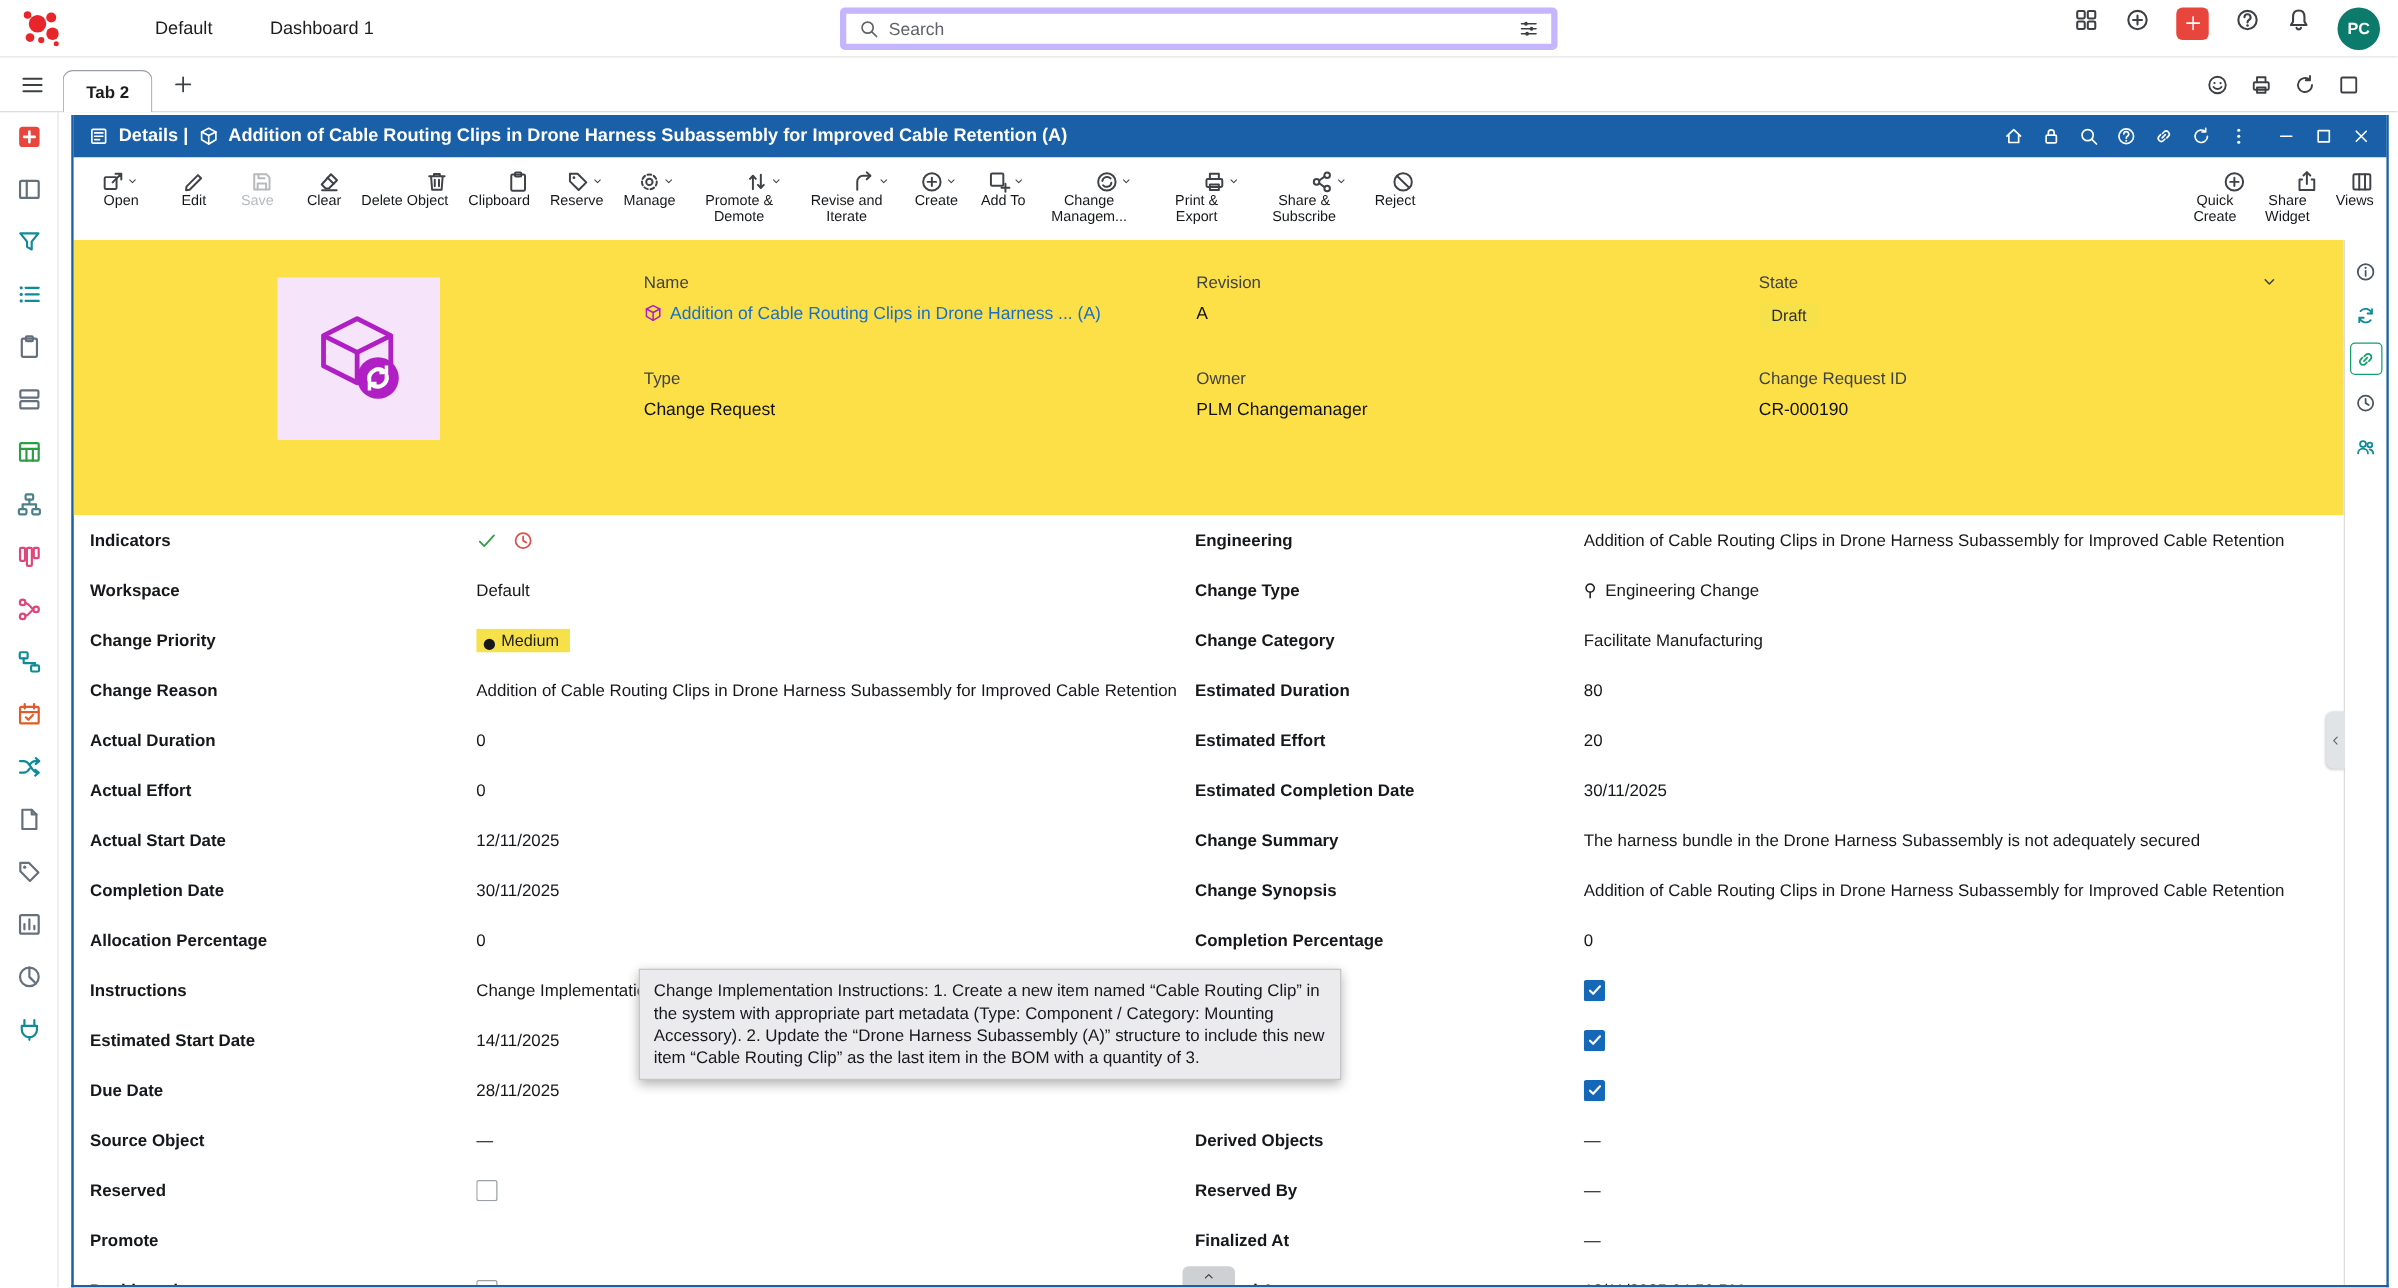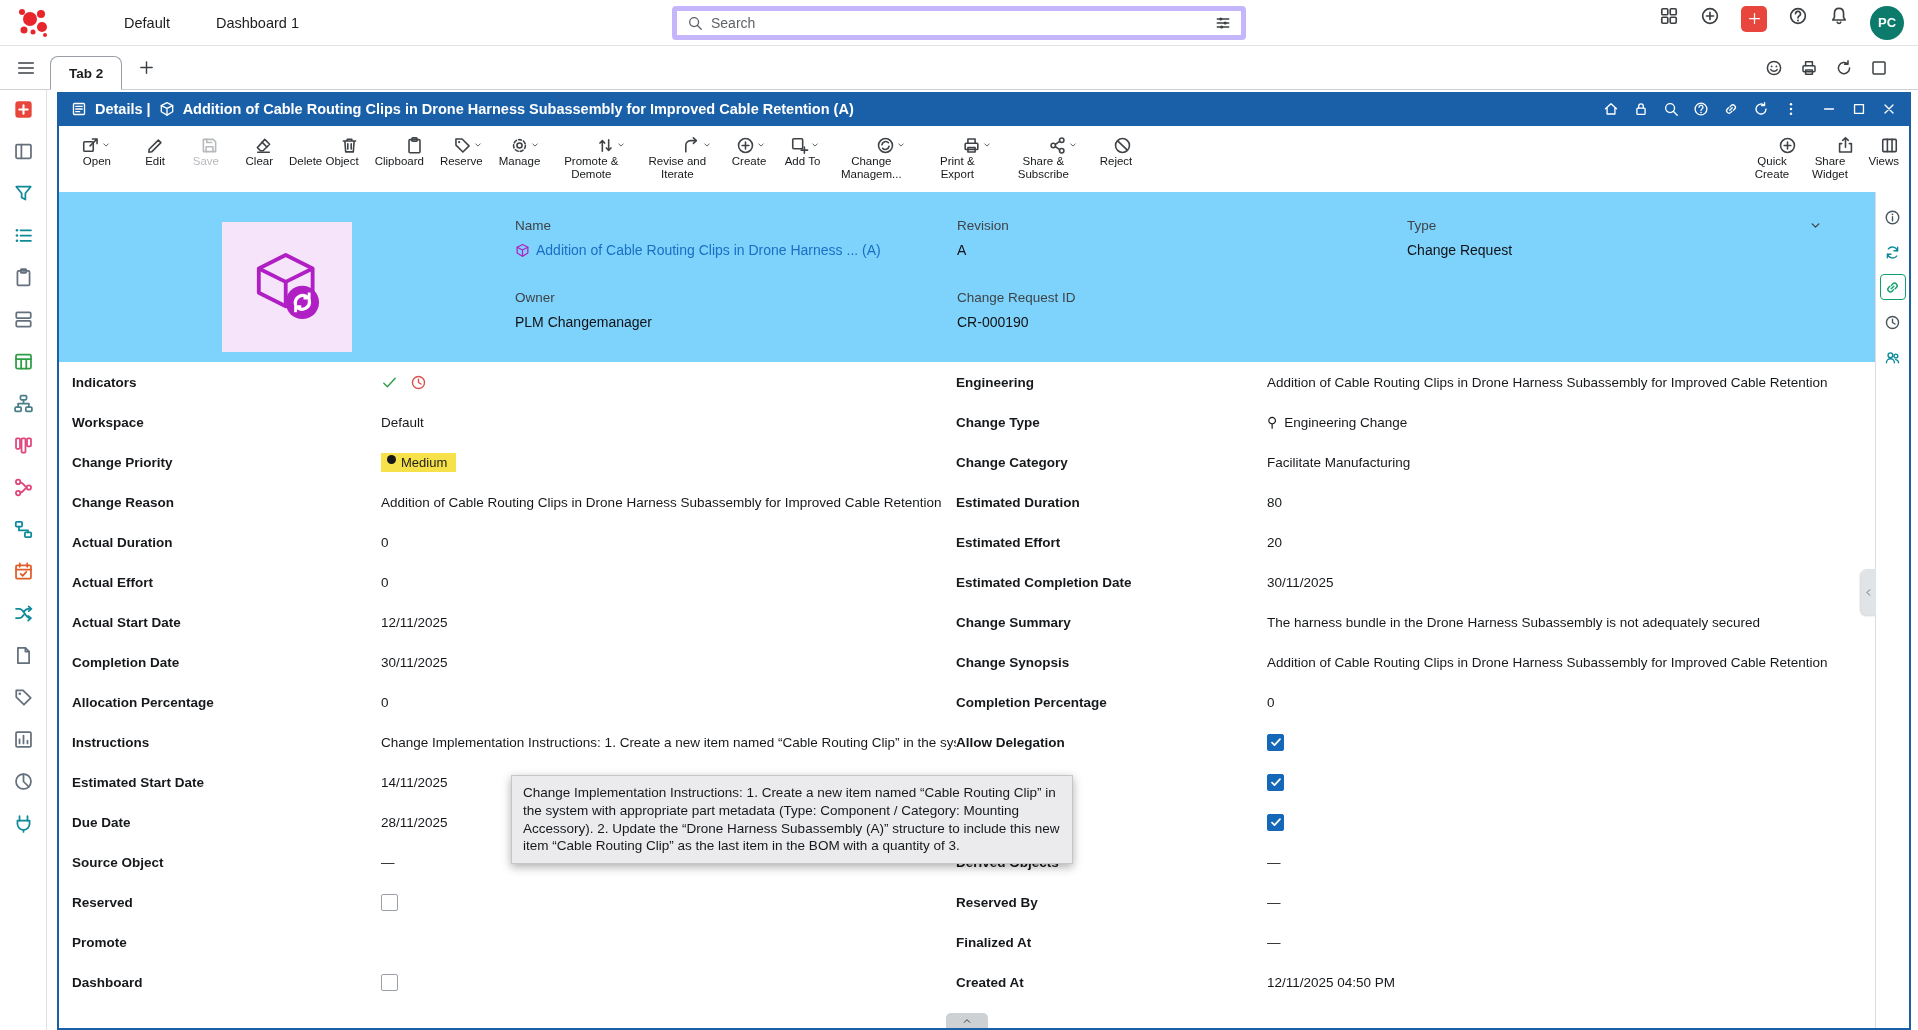--- a/index.html
+++ b/index.html
@@ -55,42 +55,42 @@
   .tool-btn .dd{display:none;font-size:10px;color:#3f4347}
   .tool-btn.has-dd .dd{display:inline-block}
   .tool-btn .t-label{font-size:11.5px;line-height:1.15;text-align:center;color:#16191c;max-width:78px}
   .tool-btn.disabled{cursor:default}
   .tool-btn.disabled .t-icon,.tool-btn.disabled .t-label,.tool-btn.disabled .dd{color:#b7babd}
   .tb-right-group .tool-btn{min-width:44px;max-width:58px;padding:7px 4px 2px}
 
   
   .win-body{flex:1;display:flex;min-height:0}
   .win-main{flex:1;display:flex;flex-direction:column;min-width:0}
-  .summary{background:#7dd3fc;height:170px;position:relative;flex:0 0 auto}
+  .summary{background:#fde047;height:220px;position:relative;flex:0 0 auto}
   .thumb{position:absolute;left:163px;top:30px;width:130px;height:130px;background:#f6e4fa;display:flex;align-items:center;justify-content:center}
   .sum-grid{position:absolute;left:456px;top:26px;right:70px;display:grid;grid-template-columns:442px 450px auto;row-gap:32px}
   .s-label{font-size:13.5px;color:#3f4347;margin-bottom:9px}
   .s-value{font-size:14px;color:#101114;display:flex;align-items:center;gap:6px;white-space:nowrap;overflow:hidden}
   .badge{background:#f7e14b;color:#2d2d2d;padding:3px 10px;border-radius:2px;font-size:13px}
   .link{color:#1a6fc4;cursor:pointer}
   .mini-cube{font-size:15px;color:#b01fc4;display:inline-flex}
   .sum-collapse{position:absolute;right:52px;top:26px;font-size:15px;color:#3c4043;cursor:pointer}
 
   
   .form-wrap{flex:1;position:relative;overflow:hidden}
   .form-grid{display:grid;grid-template-columns:309px 575px 311px 1fr;padding-left:13px;grid-auto-rows:40px;align-items:center}
   .f-label{font-weight:700;font-size:13.5px;color:#16191c;padding-right:10px;white-space:nowrap;overflow:hidden}
   .f-value{font-size:13.5px;color:#16191c;white-space:nowrap;overflow:hidden;padding-right:16px;display:flex;align-items:center;gap:5px}
   .cb{width:17px;height:17px;border:1.5px solid #9aa0a6;border-radius:2px;display:inline-flex;align-items:center;justify-content:center;background:#fff;cursor:pointer;flex:0 0 auto}
   .cb.on{background:#1568b8;border-color:#1568b8;color:#fff}
   .cb .ic{width:12px;height:12px;stroke-width:2.6}
   .ind{font-size:17px;display:inline-flex;margin-right:7px}
   .ind.ok{color:#2e9e44}
   .ind.late{color:#d9534f}
-  .pri-badge{background:#f7e14b;padding:2px 9px 2px 6px;font-size:13px;display:inline-flex;align-items:flex-start;gap:5px;color:#1d1d1d}
+  .pri-badge{background:#f7e14b;padding:2px 9px 2px 6px;font-size:13px;display:inline-flex;align-items:flex-end;gap:5px;color:#1d1d1d}
   .pri-dot{width:9px;height:9px;border-radius:50%;background:#15171a}
   .ct-glyph{font-size:14px;margin-right:2px}
   .scroll-top{position:absolute;left:50%;transform:translateX(-50%);bottom:0;width:42px;height:15px;background:#cdd1d4;border-radius:5px 5px 0 0;display:flex;align-items:center;justify-content:center;color:#3c4043;font-size:12px;cursor:pointer}
 
   
   .rightrail{width:34px;border-left:1px solid #dcdcdc;background:#fff;display:flex;flex-direction:column;align-items:center;padding-top:12px;gap:9px;position:relative;flex:0 0 auto}
   .rr-btn{width:26px;height:26px;display:flex;align-items:center;justify-content:center;font-size:17px;border-radius:4px;border:1.5px solid transparent;cursor:pointer}
   .rr-btn.active{border-color:#12a06b}
   .collapse-tab{position:absolute;left:-15px;top:377px;width:15px;height:46px;background:#e1e4e7;border-radius:6px 0 0 6px;display:flex;align-items:center;justify-content:center;color:#5f6368;font-size:11px;box-shadow:-1px 1px 2px rgba(0,0,0,.18);cursor:pointer}
 
@@ -766,20 +766,26 @@
                         <path d="M9 1.8l6.4 3.3v7L9 15.9l-6.4-3.8v-7z"></path>
                         <path d="M2.6 5.1L9 8.4l6.4-3.3M9 8.4v7.5"></path>
                       </svg>
                     </span>
                     <span class="link">Addition of Cable Routing Clips in Drone Harness ... (A)</span>
                   </div>
                 </div>
                 <div class="sum-field">
                   <div class="s-label">Revision</div>
                   <div class="s-value">A</div>
+                </div>
+                <div class="sum-field">
+                  <div class="s-label">State</div>
+                  <div class="s-value">
+                    <span class="badge">Draft</span>
+                  </div>
                 </div>
                 <div class="sum-field">
                   <div class="s-label">Type</div>
                   <div class="s-value">Change Request</div>
                 </div>
                 <div class="sum-field">
                   <div class="s-label">Owner</div>
                   <div class="s-value">PLM Changemanager</div>
                 </div>
                 <div class="sum-field">

